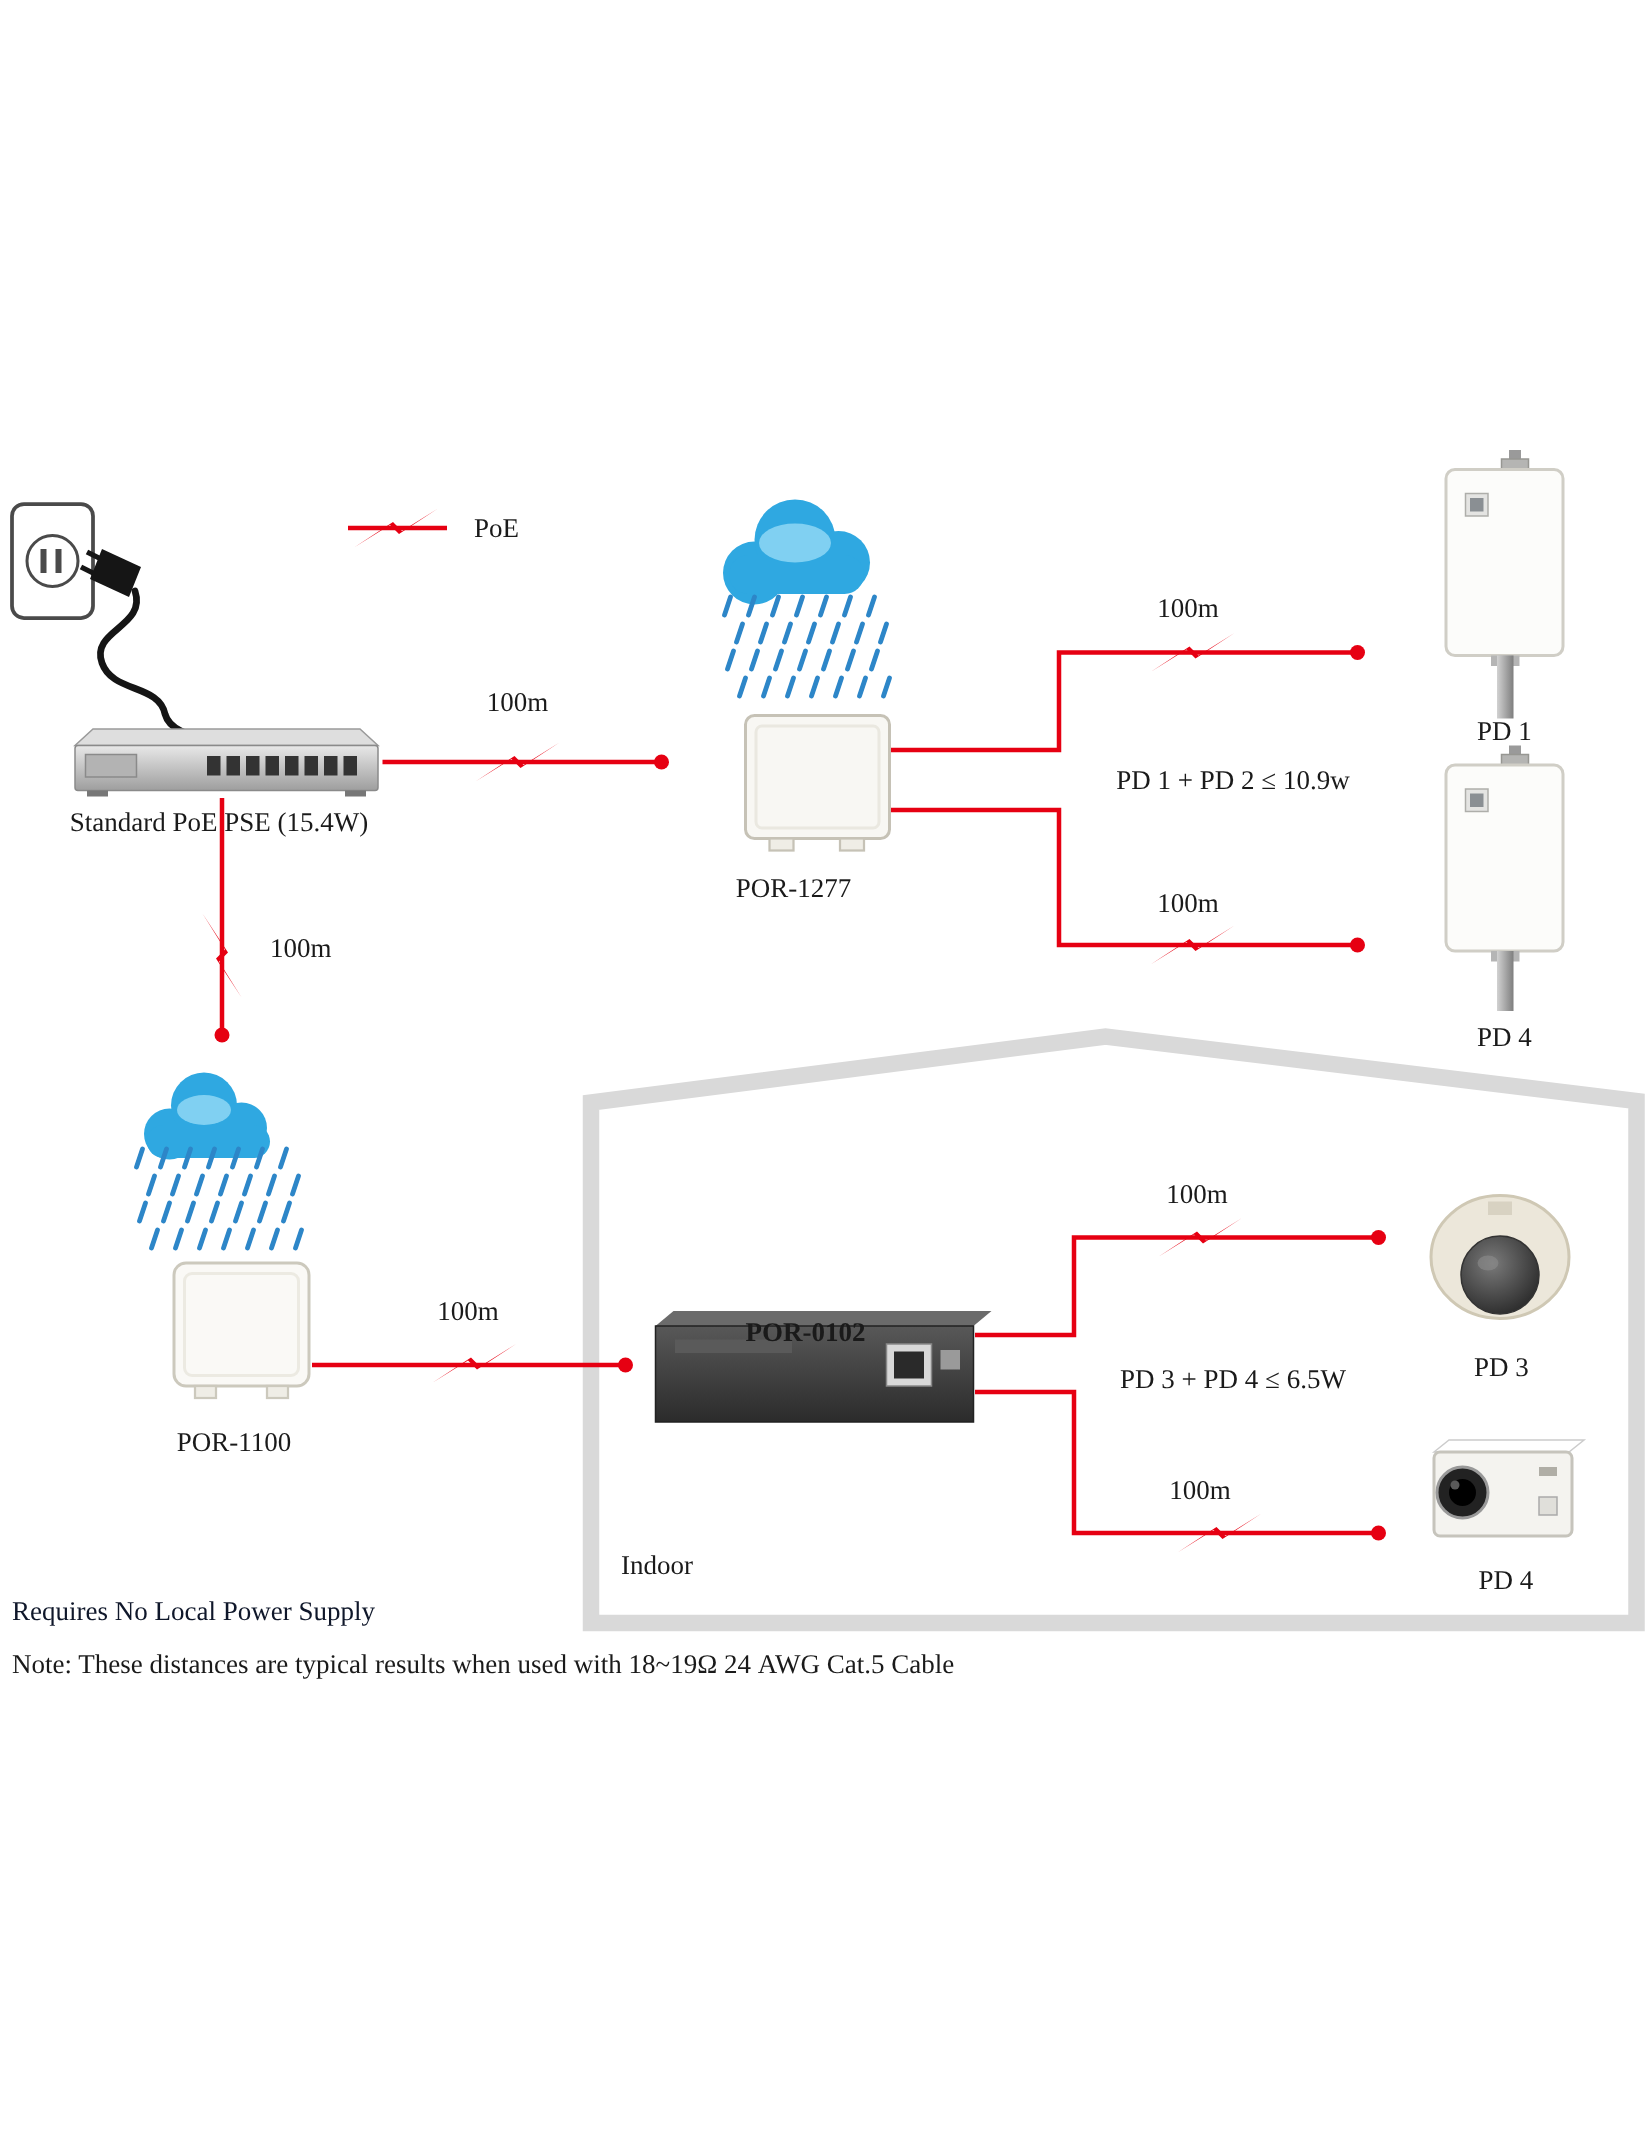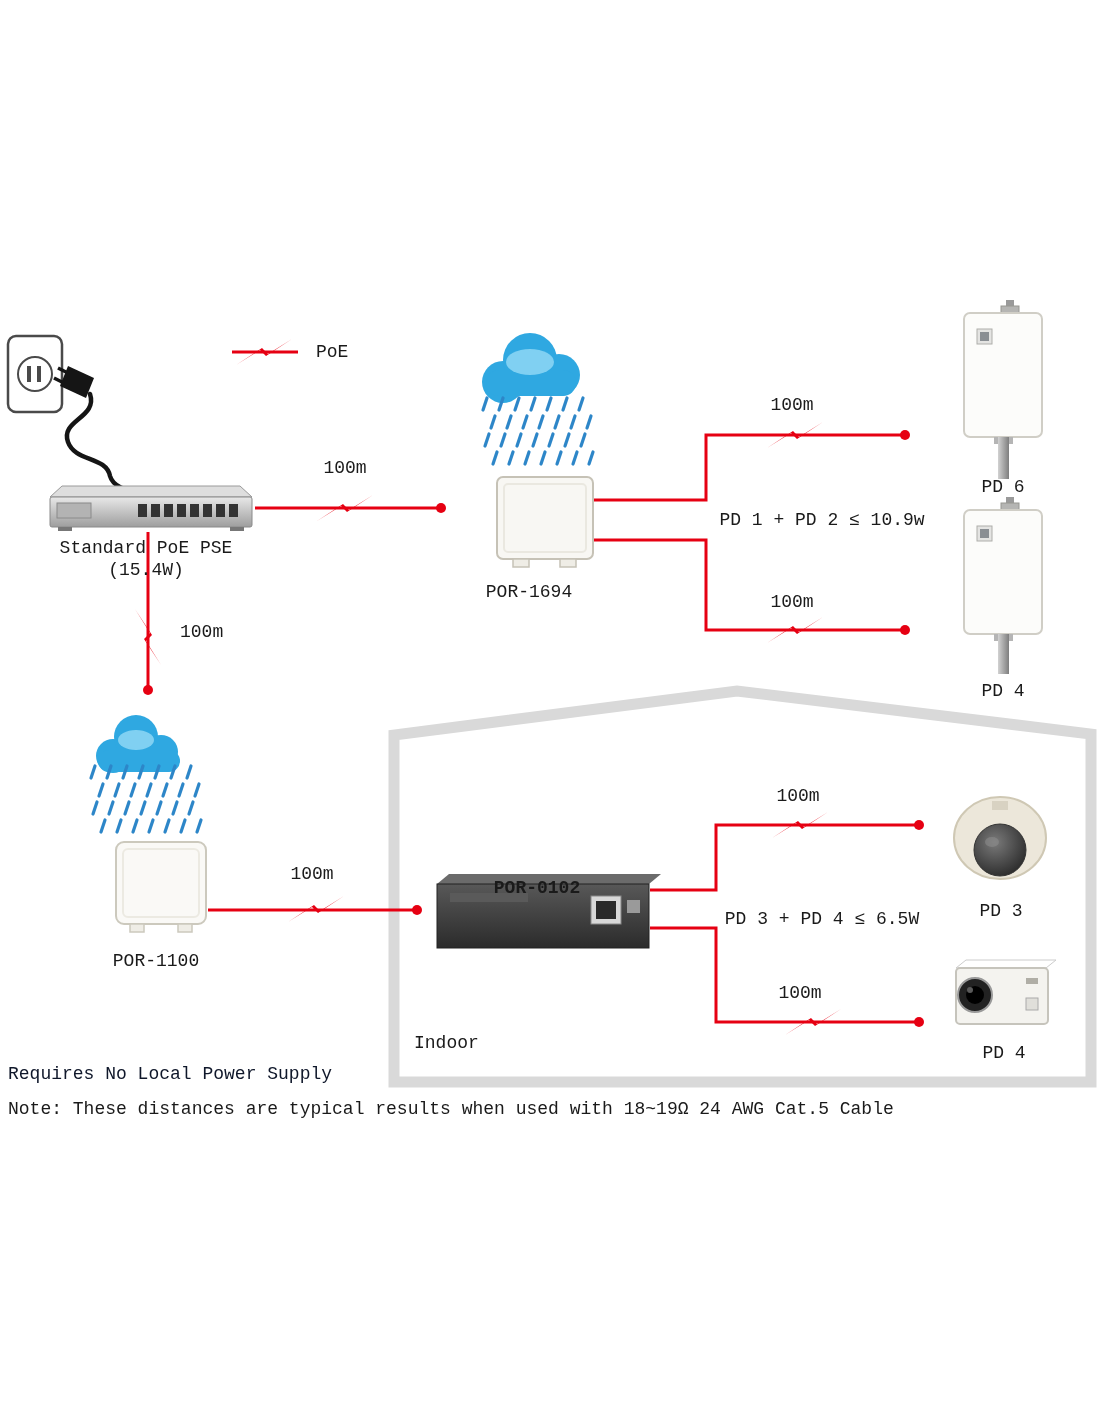--- a/index.html
+++ b/index.html
@@ -1,18 +1,18 @@
 <!DOCTYPE html>
 <html><head>
 <meta charset="utf-8">
 <style>
   html,body{margin:0;padding:0;background:#ffffff;}
   .canvas{
     position:relative;width:1100px;height:1422px;background:#ffffff;
-    font-family:Liberation Mono, monospace;color:#1a1a1a;overflow:hidden;
+    font-family:Liberation Serif, serif;color:#1a1a1a;overflow:hidden;
   }
   .layer{position:absolute;left:0;top:0;}
   .lbl{position:absolute;font-size:18px;line-height:1.2;white-space:nowrap;}
   .ctr{text-align:center;white-space:normal;}
   .b{font-weight:bold;}
   .blue{color:#0f172a;}
 </style>
 </head>
 <body>
 
@@ -202,29 +202,29 @@
       <rect x="1026" y="998" width="12" height="12" fill="#e0dfda" stroke="#aaa"></rect>
     </g>
   </svg>
 
   <div class="lbl" style="left:316px;top:342px;">PoE</div>
 
   <div class="lbl ctr" style="left:300px;top:458px;width:90px;">100m</div>
 
   <div class="lbl ctr" style="left:26px;top:538px;width:240px;">Standard PoE PSE (15.4W)</div>
 
-  <div class="lbl ctr" style="left:469px;top:582px;width:120px;">POR-1694</div>
+  <div class="lbl ctr" style="left:469px;top:582px;width:120px;">POR-1277</div>
 
   <div class="lbl ctr" style="left:747px;top:395px;width:90px;">100m</div>
 
   <div class="lbl ctr" style="left:747px;top:592px;width:90px;">100m</div>
 
   <div class="lbl ctr" style="left:712px;top:510px;width:220px;">PD 1 + PD 2 ≤ 10.9w</div>
 
-  <div class="lbl ctr" style="left:963px;top:477px;width:80px;">PD 6</div>
+  <div class="lbl ctr" style="left:963px;top:477px;width:80px;">PD 1</div>
 
   <div class="lbl ctr" style="left:963px;top:681px;width:80px;">PD 4</div>
 
   <div class="lbl" style="left:180px;top:622px;">100m</div>
 
   <div class="lbl ctr" style="left:96px;top:951px;width:120px;">POR-1100</div>
 
   <div class="lbl ctr" style="left:267px;top:864px;width:90px;">100m</div>
 
   <div class="lbl ctr b" style="left:457px;top:840px;width:160px;margin-top:38px;">POR-0102</div>

